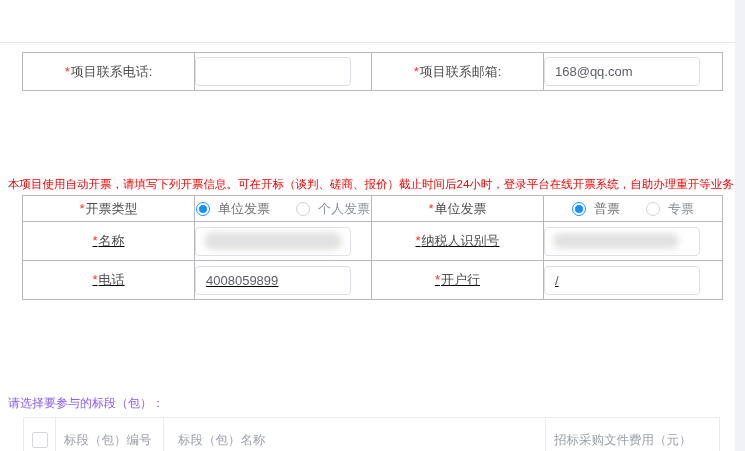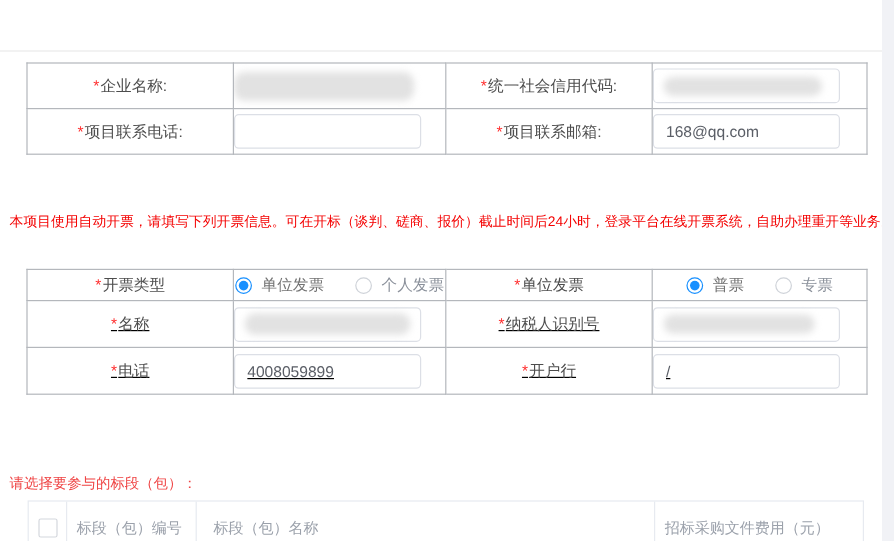--- a/index.html
+++ b/index.html
@@ -5,21 +5,21 @@
   html,body{margin:0;padding:0;background:#fff;}
   .page{position:relative;width:745px;height:451px;background:#fff;overflow:hidden;
         font-family:"Liberation Sans","DejaVu Sans",sans-serif;}
   .scroll-strip{position:absolute;top:0;right:0;width:10px;height:451px;background:#f1f2f6;}
   .title{position:absolute;top:10px;left:0;width:735px;text-align:center;
          font-size:17px;font-weight:bold;color:#111;}
   .top-divider{position:absolute;top:42px;left:0;width:735px;height:1px;background:#e9e9e9;}
 
   table.form{position:absolute;left:22px;border-collapse:collapse;table-layout:fixed;width:700px;}
   .t1{top:52px;}
-  .t2{top:224px;}
+  .t2{top:195px;}
   table.form td{border:1px solid #b4b7bc;padding:0;overflow:hidden;}
   tr.r38{height:38px;} tr.r39{height:39px;text-decoration:underline;} tr.r26{height:26px;}
   td.lbl{text-align:center;font-size:13px;color:#4d4d4d;white-space:nowrap;}
   .req{color:#ff2d2d;margin-right:1px;}
   td.val{padding-left:9px;vertical-align:middle;}
 
   input.itxt{width:156px;height:29px;border:1px solid #dcdfe6;border-radius:4px;
         box-sizing:border-box;padding:0 10px;font-size:13px;color:#5a5e66;background:#fff;
         outline:none;font-family:inherit;display:block;}
   .ibox{width:156px;height:29px;border:1px solid #dcdfe6;border-radius:4px;box-sizing:border-box;
@@ -34,21 +34,21 @@
   .radio-group{display:flex;align-items:center;justify-content:center;gap:26px;height:100%;}
   .radio{display:flex;align-items:center;gap:8px;font-size:13px;color:#8b919b;cursor:pointer;}
   .rdot{width:14px;height:14px;border-radius:50%;border:1px solid #cfd3d9;background:#fff;
         box-sizing:border-box;position:relative;flex:none;}
   .radio.checked .rdot{border-color:#1890ff;}
   .radio.checked .rdot::after{content:"";position:absolute;left:2px;top:2px;right:2px;bottom:2px;
         border-radius:50%;background:#1890ff;}
   .radio.checked .rlabel{color:#737373;}
 
   .notice{position:absolute;left:8px;top:177px;font-size:11.5px;color:#f40000;white-space:nowrap;}
-  .prompt{position:absolute;left:8px;top:395px;font-size:12px;color:#ef4444;white-space:nowrap;}
+  .prompt{position:absolute;left:8px;top:395px;font-size:12px;color:#8b5cf6;white-space:nowrap;}
 
   .sel-table{position:absolute;left:23px;top:417px;width:697px;height:46px;
         border:1px solid #e7eaf0;box-sizing:border-box;display:flex;background:#fff;}
   .sel-cell{border-right:1px solid #e7eaf0;display:flex;align-items:center;
         font-size:12.5px;color:#9ba1ab;box-sizing:border-box;flex:none;}
   .sel-cell:last-child{border-right:none;}
   .c-check{width:32px;justify-content:center;}
   .c-code{width:108px;padding-left:8px;}
   .c-name{width:382px;padding-left:14px;}
   .c-fee{width:175px;padding-left:8px;}
@@ -62,36 +62,20 @@
   <div class="top-divider"></div>
 
   <table class="form t1">
     <colgroup>
         <col style="width:172px">
         <col style="width:177px">
         <col style="width:172px">
         <col style="width:179px">
       </colgroup>
     <tbody>
-        <tr class="r38">
-      <td class="lbl">
-        <span class="req">*</span><span>企业名称:</span>
-      </td>
-      <td class="val">
-        <span class="blob company"></span>
-      </td>
-      <td class="lbl">
-        <span class="req">*</span><span>统一社会信用代码:</span>
-      </td>
-      <td class="val">
-        <div class="ibox">
-          <span class="blob credit"></span>
-        </div>
-      </td>
-    </tr>
     <tr class="r38">
       <td class="lbl">
         <span class="req">*</span><span>项目联系电话:</span>
       </td>
       <td class="val">
         <input class="itxt" value="" style="">
       </td>
       <td class="lbl">
         <span class="req">*</span><span>项目联系邮箱:</span>
       </td>

